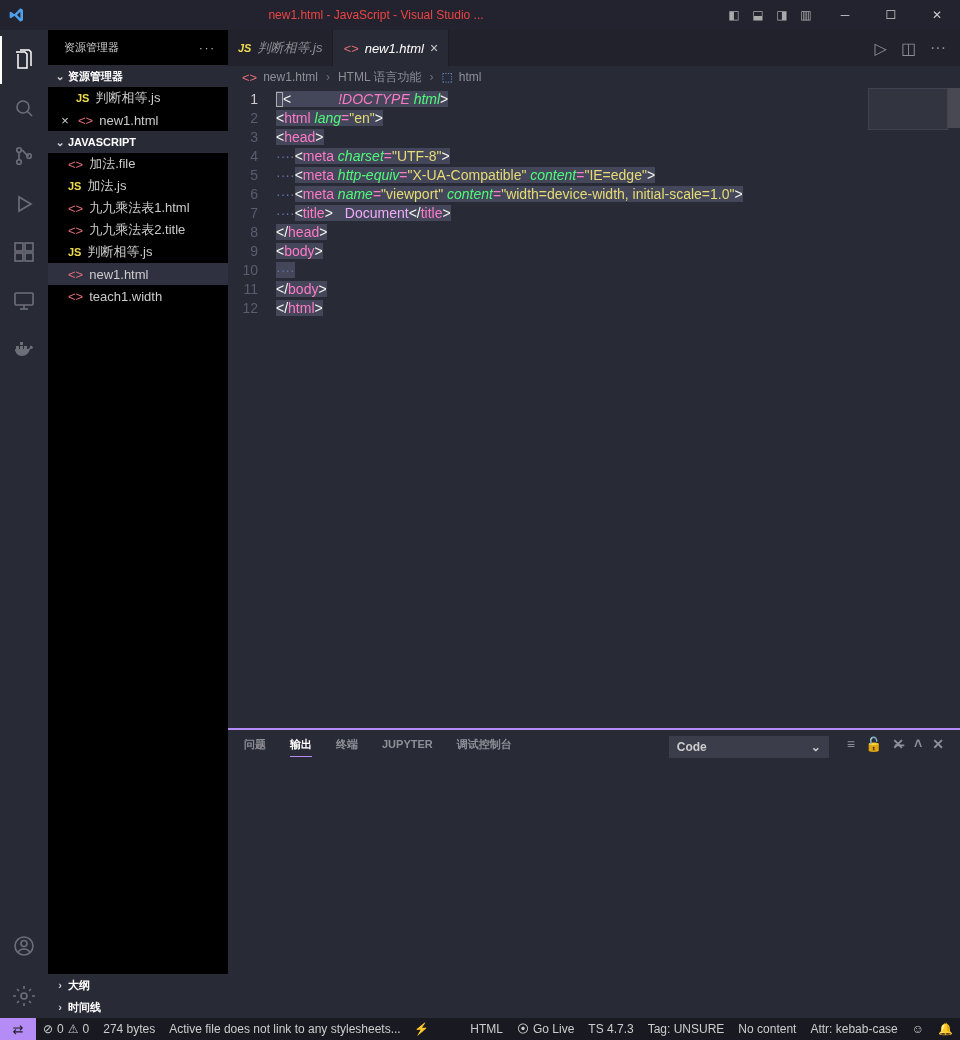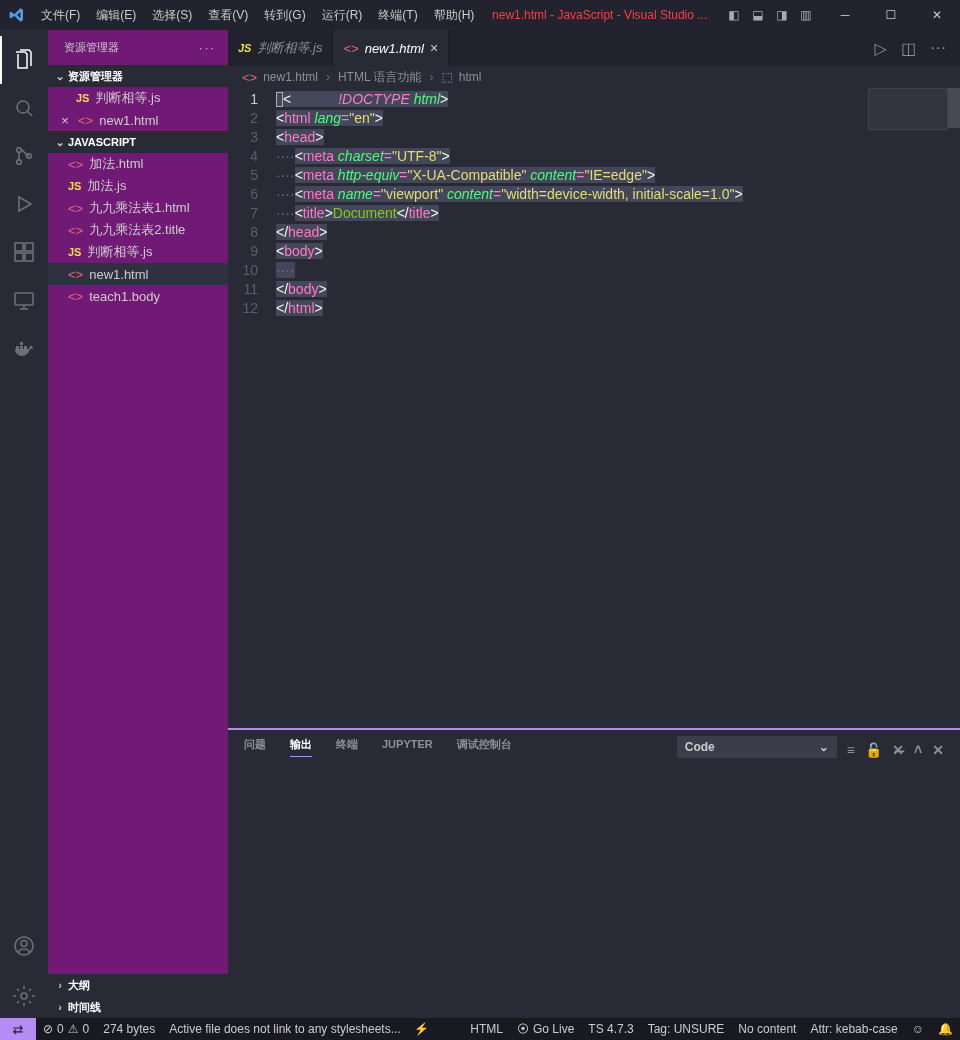--- a/index.html
+++ b/index.html
@@ -13,21 +13,21 @@
 .titlebar .layouticons { display:flex; gap:8px; padding:0 8px; color:#aaa; }
 .titlebar .layouticons span { width:16px; text-align:center; }
 .titlebar .winbtns { display:flex; }
 .titlebar .winbtns div { width:46px; height:30px; display:flex; align-items:center; justify-content:center; color:#ccc; }
 .main-area { flex:1; display:flex; overflow:hidden; }
 .activitybar { width:48px; background:#282a36; display:flex; flex-direction:column; align-items:center; padding-top:6px; }
 .activitybar .ab-item { width:48px; height:48px; display:flex; align-items:center; justify-content:center; color:#6d6f78; font-size:24px; position:relative; }
 .activitybar .ab-item.active { color:#fff; }
 .activitybar .ab-item.active::before { content:""; position:absolute; left:0; top:0; bottom:0; width:2px; background:#fff; }
 .activitybar .ab-bottom { margin-top:auto; margin-bottom:4px; }
-.sidebar { width:180px; background:#701a75; display:flex; flex-direction:column; font-size:13px; color:#ccc; }
+.sidebar { width:180px; background:#000000; display:flex; flex-direction:column; font-size:13px; color:#ccc; }
 .sidebar-header { height:35px; display:flex; align-items:center; justify-content:space-between; padding:0 12px 0 16px; font-size:11px; color:#ccc; }
 .sidebar-header .dots { letter-spacing:2px; }
 .section-head { height:22px; background:#282a36; display:flex; align-items:center; padding-left:4px; font-size:11px; font-weight:bold; color:#fff; }
 .section-head .chev { width:16px; text-align:center; color:#ccc; }
 .tree-item { height:22px; display:flex; align-items:center; padding-left:20px; gap:6px; font-size:13px; color:#ccc; }
 .tree-item.sel { background:#303140; }
 .tree-item .x { width:14px; text-align:center; color:#ccc; }
 .ico-js { color:#f0db4f; font-weight:bold; font-size:11px; }
 .ico-html { color:#e06c75; font-size:13px; }
 .footer-sec { margin-top:auto; }
@@ -48,31 +48,31 @@
 .editor-body { flex:1; display:flex; position:relative; overflow:hidden; }
 .gutter { width:48px; text-align:right; color:#5a5d6e; font-family:Consolas,monospace; font-size:14px; line-height:19px; padding-right:18px; padding-top:2px; }
 .gutter div.cur { color:#ccc; }
 .code { flex:1; font-family:Consolas,monospace; font-size:14px; line-height:19px; padding-top:2px; white-space:pre; color:#f8f8f2; }
 .tok-br   { color:#f8f8f2; } 
 .tok-bang { color:#ff79c6; font-style:italic;margin-left:47px; }
 .tok-tag  { color:#ff79c6; }
 .tok-attr { color:#50fa7b; font-style:italic; }
 .tok-eq   { color:#ff79c6; }
 .tok-str  { color:#e6db74; }
-.tok-txt  { color:#84cc16; }
+.tok-txt  { color:#f0abfc;margin-left:12px; }
 .cursor-blk { display:inline-block; border:1px solid #aeafad; width:7px; height:15px; vertical-align:text-bottom; }
 .minimap { position:absolute; right:12px; top:0; width:80px; height:100%; background:#282a36; }
 .minimap-th { position:absolute; right:0; top:0; width:80px; height:42px; background:rgba(255,255,255,0.05); border:1px solid #3f4151; }
 .overview { position:absolute; right:0; top:0; width:12px; height:100%; }
 .overview::before { content:""; position:absolute; right:0; top:0; width:12px; height:40px; background:rgba(255,255,255,0.15); }
 .panel { height:290px; background:#282a36; border-top:2px solid #b58cf5; display:flex; flex-direction:column; }
 .panel-tabs { height:33px; display:flex; align-items:center; font-size:11px; color:#8e8f96; padding:0 16px; gap:24px;font-weight:bold; }
 .panel-tabs .ptab.active { color:#fff; border-bottom:1px solid #b58cf5; padding-bottom:4px; }
 .panel-tabs .ptab { padding-bottom:5px; }
-.panel-right { margin-left:auto; display:flex; align-items:flex-end; gap:10px; }
+.panel-right { margin-left:auto; display:flex; align-items:flex-start; gap:18px; }
 .panel-select { width:160px; height:22px; background:#3b3d4a; display:flex; align-items:center; justify-content:space-between; padding:0 8px; font-size:12px; color:#ccc; }
 .panel-icons { display:flex; gap:10px; color:#8e8f96; font-size:14px; }
 .panel-body { flex:1; }
 .statusbar { height:22px; background:#191a21; display:flex; align-items:center; font-size:12px; color:#ccc; }
 .statusbar .sb-remote { width:36px; height:22px; background:#b58cf5; display:flex; align-items:center; justify-content:center; color:#191a21; font-size:13px; }
 .statusbar .sb-item { padding:0 7px; display:flex; align-items:center; gap:4px; }
 .statusbar .right { margin-left:auto; display:flex; }
 .dots4 { color:#6272a4; }
 .codehl { background:#44475a; }
 </style>
@@ -80,30 +80,20 @@
 <body>
 
 <div class="update-bar"></div>
 
 <div class="titlebar" style="margin-top:-2px;">
   <div class="vsicon">
     <svg viewBox="0 0 24 24">
         <path fill="#4e9eea" d="M17 2l4 2v16l-4 2-9-9-5 4-2-1V8l2-1 5 4 9-9zM5 12l3-2v4l-3-2zm12 5V7l-5 5 5 5z"></path>
       </svg>
   </div>
-  <div class="menu">
-    <span>文件(F)</span>
-    <span>编辑(E)</span>
-    <span>选择(S)</span>
-    <span>查看(V)</span>
-    <span>转到(G)</span>
-    <span>运行(R)</span>
-    <span>终端(T)</span>
-    <span>帮助(H)</span>
-  </div>
   <div class="win-title">new1.html - JavaScript - Visual Studio ...</div>
   <div class="layouticons">
     <span>◧</span>
     <span>⬓</span>
     <span>◨</span>
     <span>▥</span>
   </div>
   <div class="winbtns">
     <div>─</div>
     <div>☐</div>
@@ -196,21 +186,21 @@
       <span class="ico-html">&lt;&gt;</span>
       <span>new1.html</span>
     </div>
     <div class="section-head">
         <span class="chev">⌄</span>
         <span>JAVASCRIPT</span>
       </div>
 
     <div class="tree-item">
         <span class="ico-html">&lt;&gt;</span>
-        <span>加法.html</span>
+        <span>加法.file</span>
       </div>
     <div class="tree-item">
         <span class="ico-js">JS</span>
         <span>加法.js</span>
       </div>
     <div class="tree-item">
         <span class="ico-html">&lt;&gt;</span>
         <span>九九乘法表1.html</span>
       </div>
     <div class="tree-item">
@@ -220,21 +210,21 @@
     <div class="tree-item">
         <span class="ico-js">JS</span>
         <span>判断相等.js</span>
       </div>
     <div class="tree-item sel">
         <span class="ico-html">&lt;&gt;</span>
         <span>new1.html</span>
       </div>
     <div class="tree-item">
         <span class="ico-html">&lt;&gt;</span>
-        <span>teach1.body</span>
+        <span>teach1.width</span>
       </div>
 
     <div class="footer-sec">
       <div class="section-head">
           <span class="chev">›</span>
           <span>大纲</span>
         </div>
       <div class="section-head">
           <span class="chev">›</span>
           <span>时间线</span>

